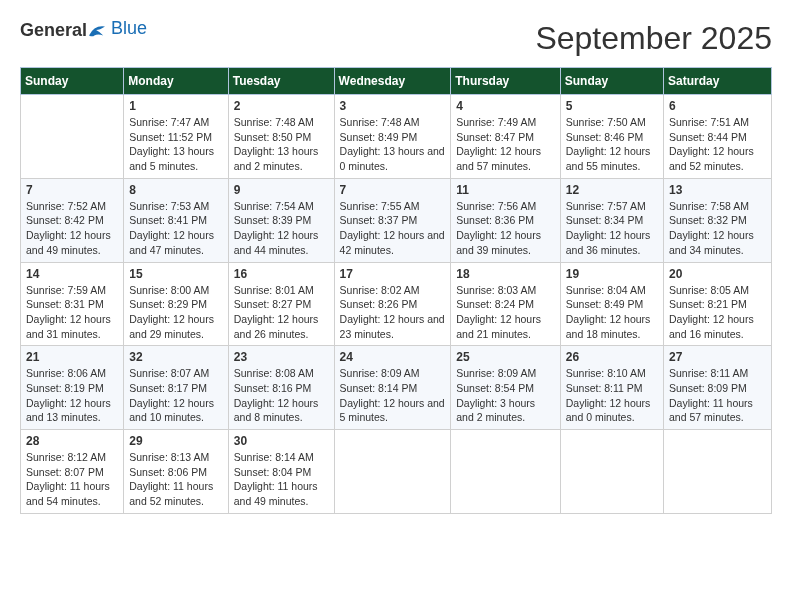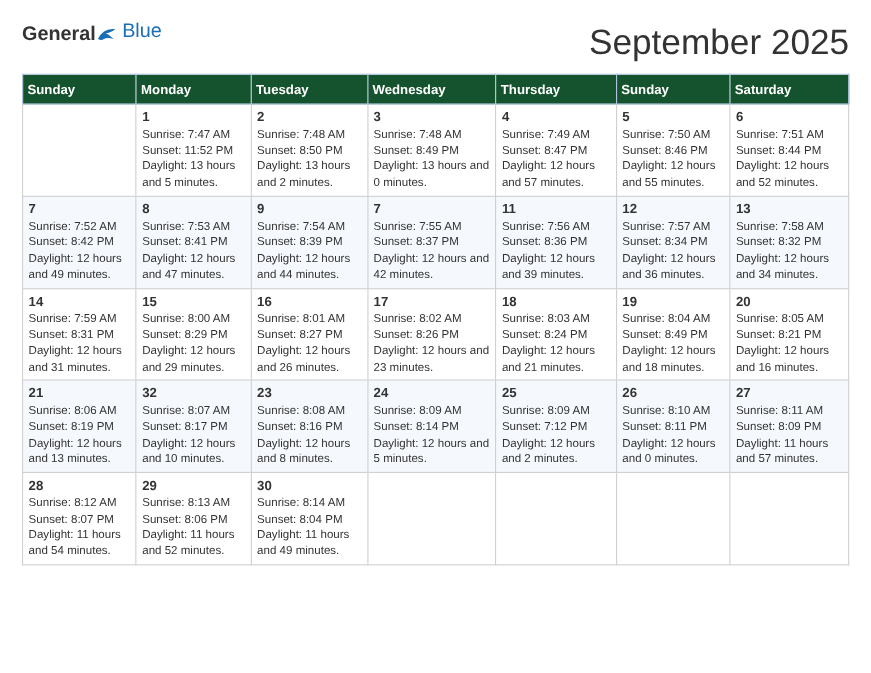--- a/index.html
+++ b/index.html
@@ -213,21 +213,21 @@
         <td>
           <span class="day-num">23</span>
           <div class="day-info"><span>Sunrise: 8:08 AM</span><br><span>Sunset: 8:16 PM</span><br><span>Daylight: 12 hours and 8 minutes.</span></div>
         </td>
         <td>
           <span class="day-num">24</span>
           <div class="day-info"><span>Sunrise: 8:09 AM</span><br><span>Sunset: 8:14 PM</span><br><span>Daylight: 12 hours and 5 minutes.</span></div>
         </td>
         <td>
           <span class="day-num">25</span>
-          <div class="day-info"><span>Sunrise: 8:09 AM</span><br><span>Sunset: 7:12 PM</span><br><span>Daylight: 12 hours and 2 minutes.</span></div>
+          <div class="day-info"><span>Sunrise: 8:09 AM</span><br><span>Sunset: 8:54 PM</span><br><span>Daylight: 3 hours and 2 minutes.</span></div>
         </td>
         <td>
           <span class="day-num">26</span>
           <div class="day-info"><span>Sunrise: 8:10 AM</span><br><span>Sunset: 8:11 PM</span><br><span>Daylight: 12 hours and 0 minutes.</span></div>
         </td>
         <td>
           <span class="day-num">27</span>
           <div class="day-info"><span>Sunrise: 8:11 AM</span><br><span>Sunset: 8:09 PM</span><br><span>Daylight: 11 hours and 57 minutes.</span></div>
         </td>
       </tr>

